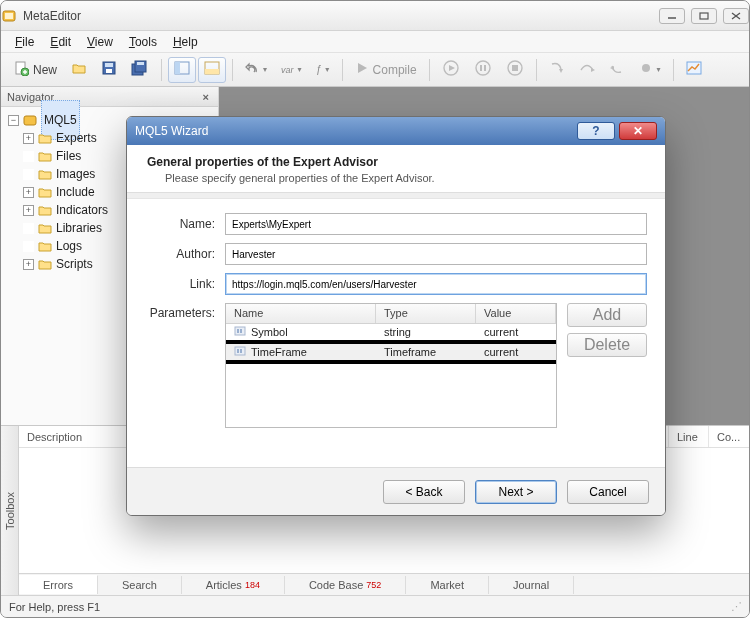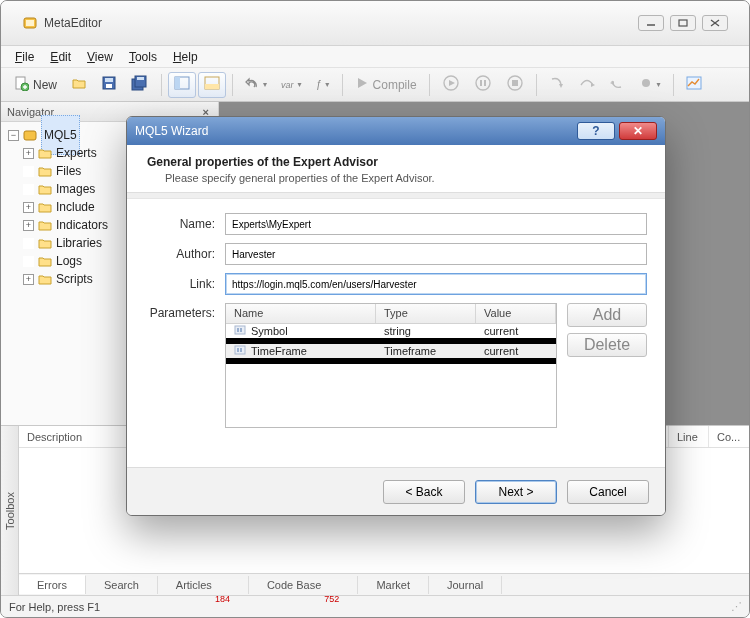--- a/index.html
+++ b/index.html
@@ -2,21 +2,21 @@
 <html><head>
 <meta charset="utf-8">
 <style>
   * { box-sizing: border-box; }
   html, body { margin: 0; padding: 0; font-family: "Segoe UI", Tahoma, Arial, sans-serif; font-size: 12px; color: #222; }
   body { background: #fff; }
 
   .app-window { width: 750px; height: 618px; border: 1px solid #8a8a8a; border-radius: 7px; background: #f3f3f3; position: relative; display: flex; flex-direction: column; overflow: hidden; }
 
   
-  .titlebar { height: 45px; background: linear-gradient(#fbfbfb,#e9e9e9); display: flex; align-items: center; padding: 0 21px; border-bottom: 1px solid #d3d3d3; }
+  .titlebar { height: 30px; background: linear-gradient(#fbfbfb,#e9e9e9); display: flex; align-items: center; padding: 0 0; border-bottom: 1px solid #d3d3d3; }
   .titlebar .app-icon { width:16px; height:16px; margin-right:6px; display:inline-flex; align-items:center; justify-content:center; }
   .title-text { font-size: 12px; color: #444; flex: 1; }
   .win-controls { display:flex; gap:6px; }
   .win-btn { width:26px; height:16px; border:1px solid #b5b5b5; border-radius:3px; background:#f1f1f1; display:flex; align-items:center; justify-content:center; cursor:pointer; }
   .win-btn svg { display:block; }
 
   
   .menubar { height: 22px; background:#f7f7f7; display:flex; align-items:center; padding:0 6px; border-bottom:1px solid #e2e2e2; }
   .menubar .menu-item { padding:3px 8px; cursor:pointer; }
   .menubar .menu-item u { text-decoration: underline; }
@@ -45,23 +45,23 @@
 
   
   .toolbox-wrap { height:170px; border-top:1px solid #c9c9c9; display:flex; }
   .toolbox-sidetab { width:18px; background:linear-gradient(90deg,#f3f3f3,#e6e6e6); border-right:1px solid #d0d0d0; display:flex; align-items:center; justify-content:center; }
   .toolbox-sidetab span { writing-mode: vertical-rl; transform: rotate(180deg); font-size:11px; color:#555; }
   .toolbox { flex:1; display:flex; flex-direction:column; background:#fff; }
   .toolbox .cols { height:22px; border-bottom:1px solid #e0e0e0; display:flex; align-items:center; }
   .toolbox .cols .col { padding:0 8px; font-size:11px; color:#555; border-right:1px solid #e6e6e6; height:100%; display:flex; align-items:center;}
   .toolbox .body { flex:1; background:#fff; }
   .toolbox-tabs { height:22px; border-top:1px solid #d5d5d5; display:flex; align-items:center; font-size:11px; color:#555; background:#f4f4f4;}
-  .toolbox-tabs .tab { padding:3px 18px; border-right:1px solid #dcdcdc; cursor:pointer; display:flex; align-items:center; gap:3px;}
+  .toolbox-tabs .tab { padding:3px 24px; border-right:1px solid #dcdcdc; cursor:pointer; display:flex; align-items:center; gap:3px;}
   .toolbox-tabs .tab.active { background:#fff; border-top:1px solid #fff; margin-top:-1px;}
-  .cnt { font-size:9px; color:#c00; position:relative; top:14px;}
+  .cnt { font-size:9px; color:#c00; position:relative; top:0;}
 
   
   .statusbar { height:22px; border-top:1px solid #d3d3d3; background:#f4f4f4; display:flex; align-items:center; padding:0 8px; font-size:11px; color:#444;gap:36px; }
   .statusbar .grip { margin-left:auto; color:#aaa; letter-spacing:-1px; }
 
   
   .wizard { position:absolute; left:125px; top:115px; width:540px; height:400px; background:#fff; border:1px solid #6f6f6f; border-radius:6px; box-shadow: 0 18px 40px rgba(0,0,0,.35); display:flex; flex-direction:column; overflow:hidden; }
   .wizard-title { height:28px; background:linear-gradient(#7fa5d6,#4a77b6); color:#fff; display:flex; align-items:center; padding:0 8px; font-size:12px; }
   .wizard-title .spacer { flex:1; }
   .wizard-title .wbtn { width:38px; height:18px; margin-left:4px; border-radius:3px; display:flex; align-items:center; justify-content:center; cursor:pointer;}
@@ -77,21 +77,21 @@
   .frow { display:flex; align-items:center; margin-bottom:8px; }
   .frow .lbl { width:80px; text-align:right; padding-right:10px; color:#333; font-size:12px;}
   .frow input.text { flex:1; height:22px; border:1px solid #b6b6b6; padding:2px 6px; font-size:10px; background:#fff;}
   .frow input.text.focus { border:1px solid #6ea2df; box-shadow: 0 0 0 1px #bcd6f2 inset; }
   .param-row { display:flex; align-items:flex-start; }
   .param-row .lbl { margin-top:3px; }
   .param-table-wrap { flex:1; display:flex; gap:10px; }
   .param-table { flex:1; border:1px solid #bcbcbc; height:125px; background:#fff; }
   .param-table .pth { display:flex; height:20px; background:linear-gradient(#fbfbfb,#ececec); border-bottom:1px solid #d2d2d2; }
   .param-table .pth .pcol { padding:3px 8px; font-size:11px; color:#444; border-right:1px solid #d6d6d6; }
-  .param-table .prow { display:flex; height:20px; border-bottom:6px solid #000000;}
+  .param-table .prow { display:flex; height:20px; border-bottom:4px solid #000000;}
   .param-table .prow.sel { background:#f0f0f0; }
   .param-table .prow .pcell { padding:3px 8px; font-size:11px; display:flex; align-items:center; gap:5px;}
   .pcol.c1, .pcell.c1 { width:150px; }
   .pcol.c2, .pcell.c2 { width:100px; }
   .pcol.c3, .pcell.c3 { flex:1; }
   .side-btns { width:80px; display:flex; flex-direction:column; gap:6px; }
   .side-btns button { height:24px; border:1px solid #c0c0c0; background:linear-gradient(#fdfdfd,#eaeaea); color:#888; border-radius:3px; font-size:16px; cursor:pointer;}
 
   .wizard-footer { height:48px; background:#f2f2f2; border-top:1px solid #dcdcdc; display:flex; align-items:center; justify-content:flex-end; padding:0 16px; gap:10px;}
   .wizard-footer button { height:24px; width:82px; border:1px solid #adadad; background:linear-gradient(#fdfdfd,#e7e7e7); border-radius:3px; font-size:12px; cursor:pointer;}

